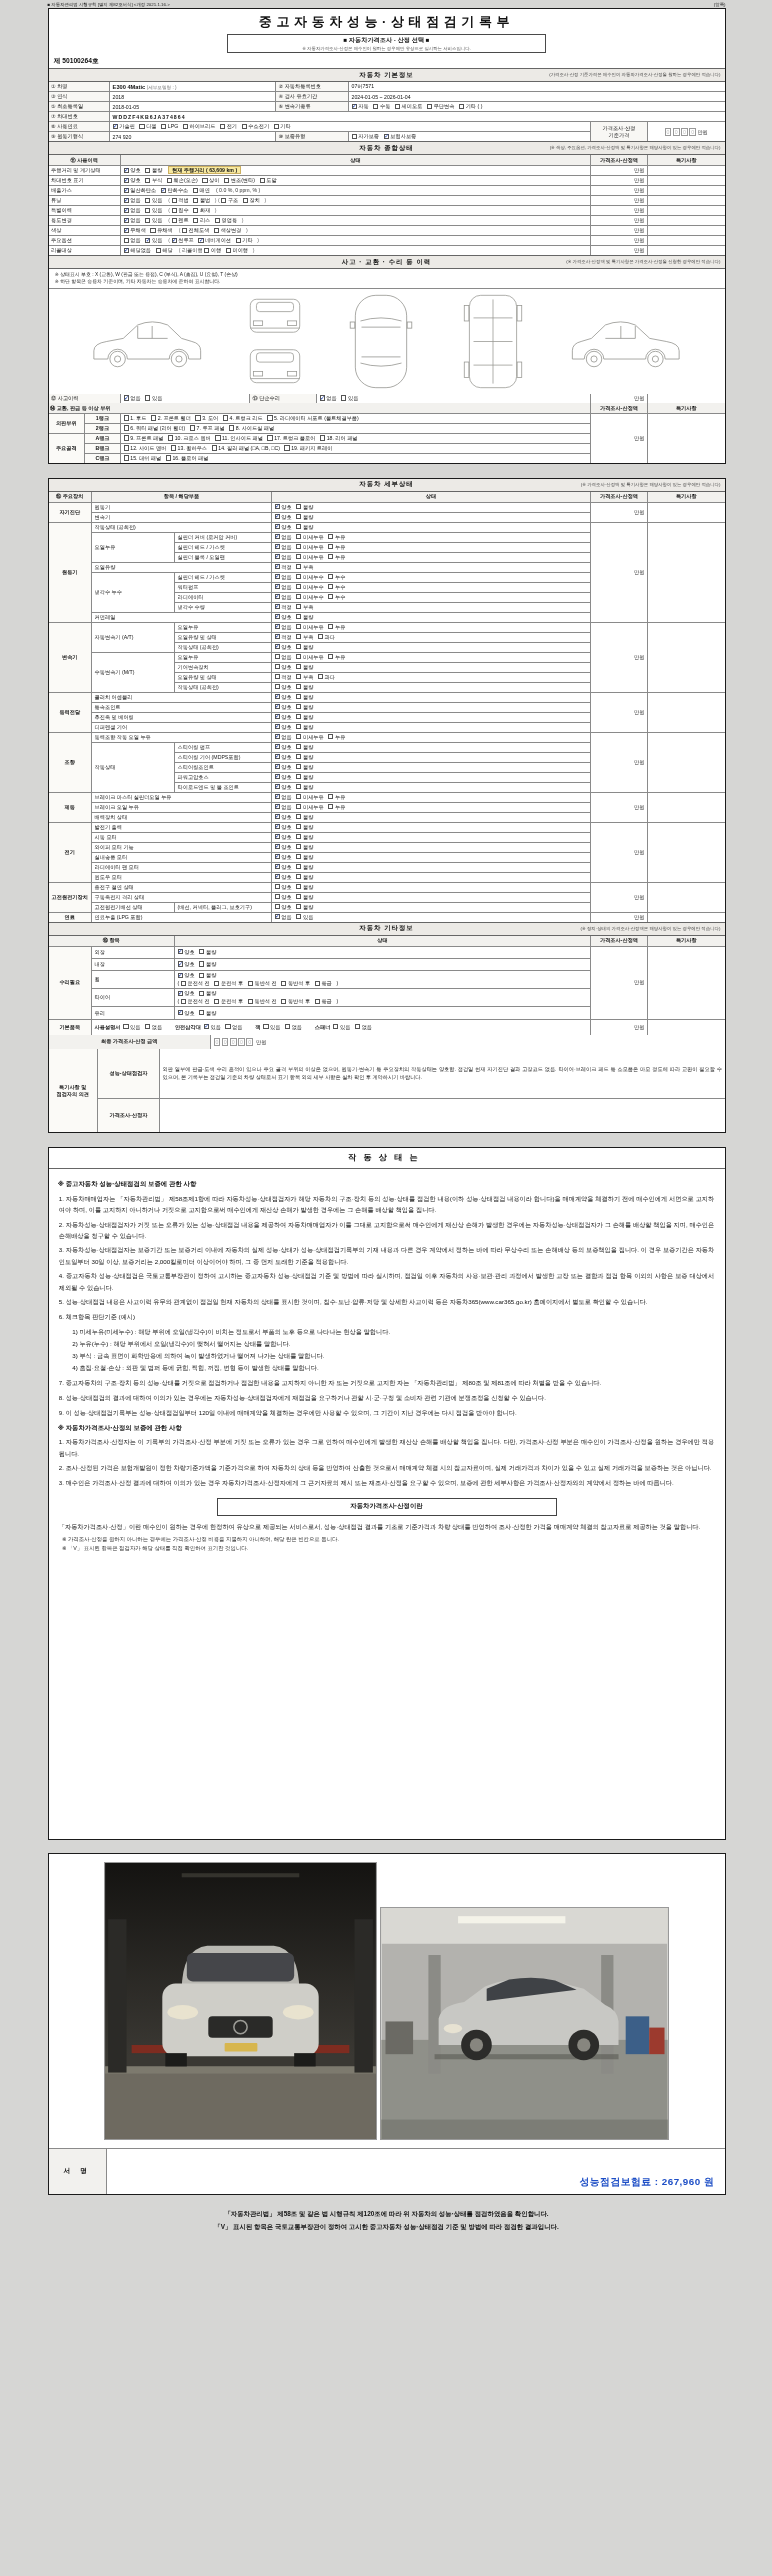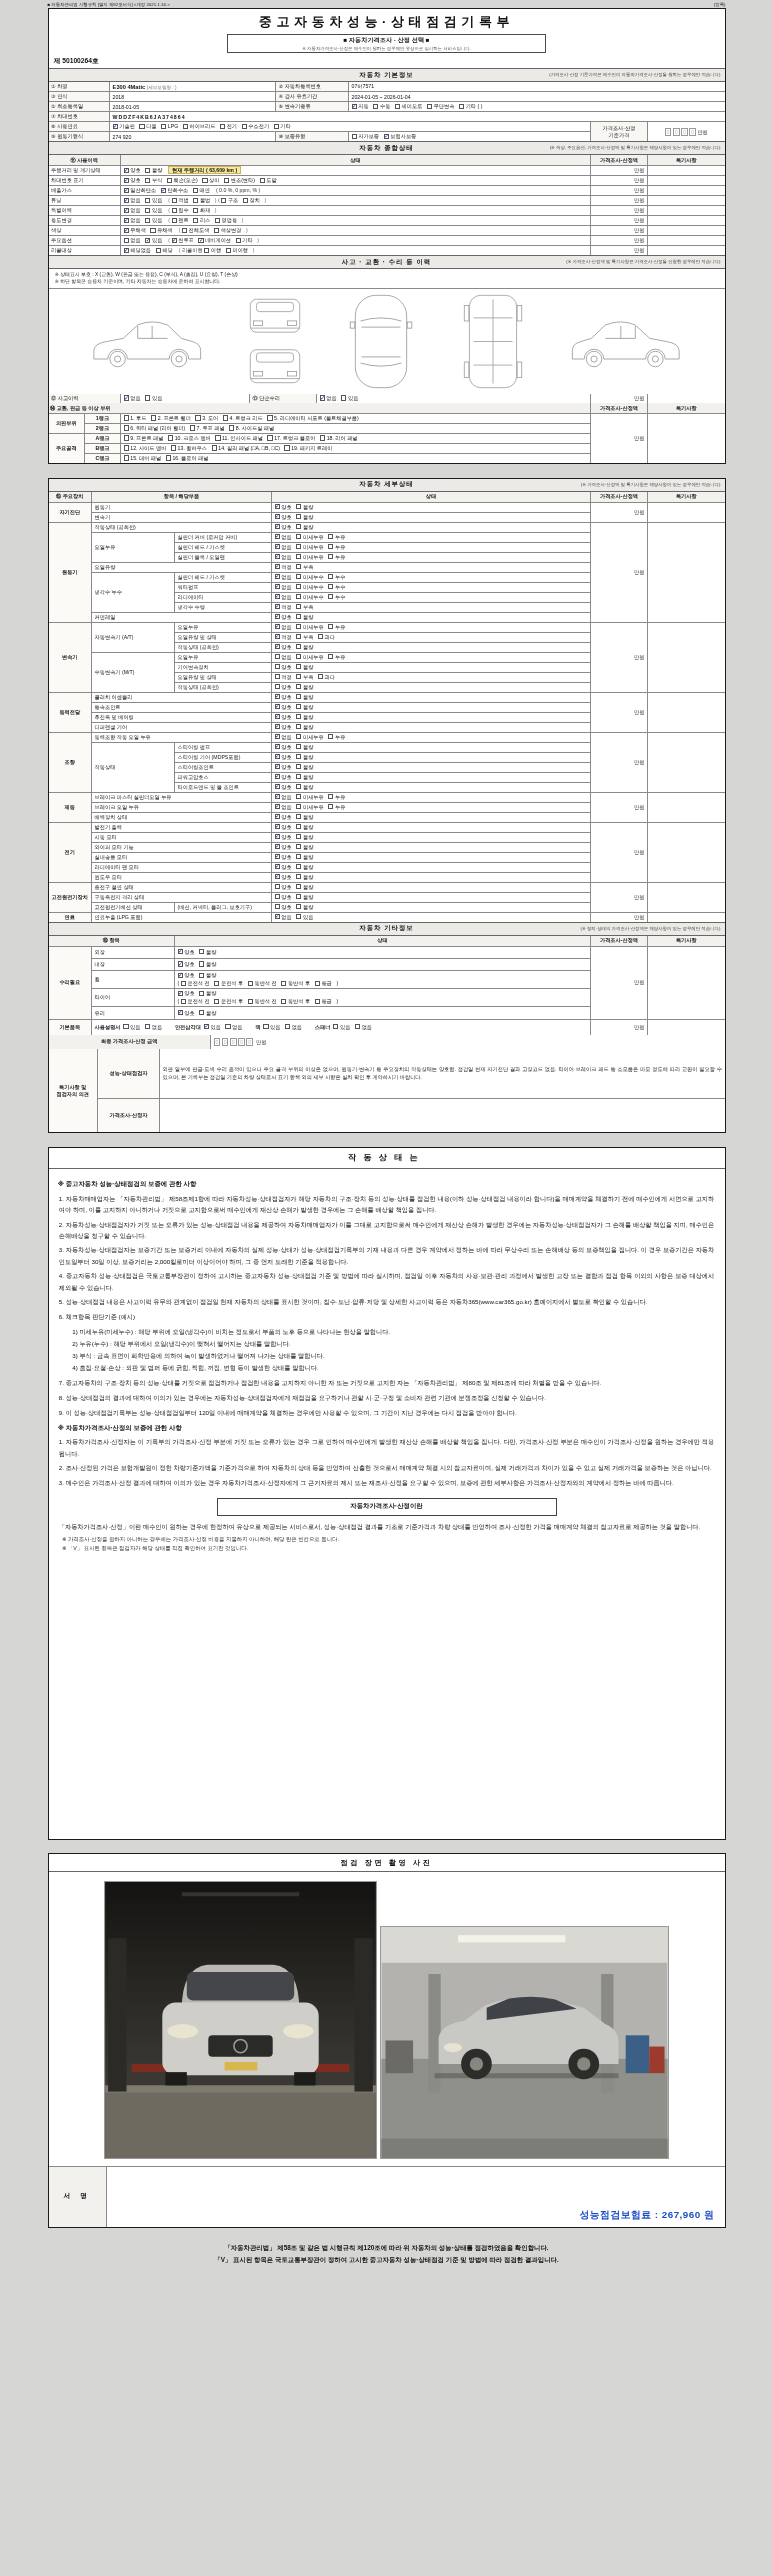--- a/index.html
+++ b/index.html
@@ -61,21 +61,21 @@
     font-weight:bold; font-size:6.4px; padding:3.6px 3.1px; }
   .ntail { font-size:5.4px; color:#333; margin:2.1px 5.2px; }
   .photo-bar { border-bottom:0.5px solid #666; text-align:center; font-weight:bold; font-size:7.2px;
     letter-spacing:2.6px; padding:3.6px 0; }
   .photo-wrap { text-align:center; padding:6.2px 0 3.1px; }
   .photo { display:inline-block; border:0.5px solid #999; margin:2.1px auto; }
   table.sig { width:100%; border-collapse:collapse; table-layout:fixed; border-top:0.5px solid #666; }
   table.sig td { border:0.5px solid #8a8a8a; }
   table.sig { border-style:hidden; border-top:0.5px solid #666; }
   .siglab { background:#f2f1ee; font-weight:bold; text-align:center; font-size:6.7px; letter-spacing:4.1px; }
-  .sigarea { height:61px; position:relative; }
+  .sigarea { height:46px; position:relative; }
   .insurance { position:absolute; right:10.3px; bottom:5.2px; color:#1d4ec6; font-weight:bold;
     font-size:9.8px; letter-spacing:0.5px; }
   .footer { width:678px; margin:8.2px auto 0; text-align:center; font-size:6.4px; font-weight:bold;
     line-height:1.9; color:#111; }
 </style>
 </head>
 <body>
 
 <div class="refrow">
   <span>■ 자동차관리법 시행규칙 [별지 제82호서식] &lt;개정 2021.1.16.&gt;</span>
@@ -696,21 +696,20 @@
         <div class="nitem">2. 조사·산정된 가격은 보험개발원이 정한 차량기준가액을 기준가격으로 하여 자동차의 상태 등을 반영하여 산출한 것으로서 매매계약 체결 시의 참고자료이며, 실제 거래가격과 차이가 있을 수 있고 실제 거래가격을 보증하는 것은 아닙니다.</div>
         <div class="nitem">3. 매수인은 가격조사·산정 결과에 대하여 이의가 있는 경우 자동차가격조사·산정자에게 그 근거자료의 제시 또는 재조사·산정을 요구할 수 있으며, 보증에 관한 세부사항은 가격조사·산정자와의 계약에서 정하는 바에 따릅니다.</div>
         <div class="nbox">자동차가격조사·산정이란</div>
         <div class="nitem">「자동차가격조사·산정」이란 매수인이 원하는 경우에 한정하여 유상으로 제공되는 서비스로서, 성능·상태점검 결과를 기초로 기준가격과 차량 상태를 반영하여 조사·산정한 가격을 매매계약 체결의 참고자료로 제공하는 것을 말합니다.</div>
         <div class="ntail">※ 가격조사·산정을 원하지 아니하는 경우에는 가격조사·산정 비용을 지불하지 아니하며, 해당 란은 빈칸으로 둡니다.</div>
         <div class="ntail">※ 「V」 표시된 항목은 점검자가 해당 상태를 직접 확인하여 표기한 것입니다.</div>
       </div>
   </div>
 
   <div class="block">
-    <div class="photo-bar">점검 장면 촬영 사진</div>
     <div class="photo-wrap">
       <svg class="photo" width="273" height="278" viewBox="0 0 530 540">
         <defs>
           <linearGradient id="g1" x1="0" y1="0" x2="0" y2="1">
             <stop offset="0" stop-color="#141311"></stop>
               <stop offset="0.7" stop-color="#3a3833"></stop>
           </linearGradient>
         </defs>
         <rect width="530" height="540" fill="url(#g1)"></rect>
         <rect y="398" width="530" height="142" fill="#6e6a60"></rect>

